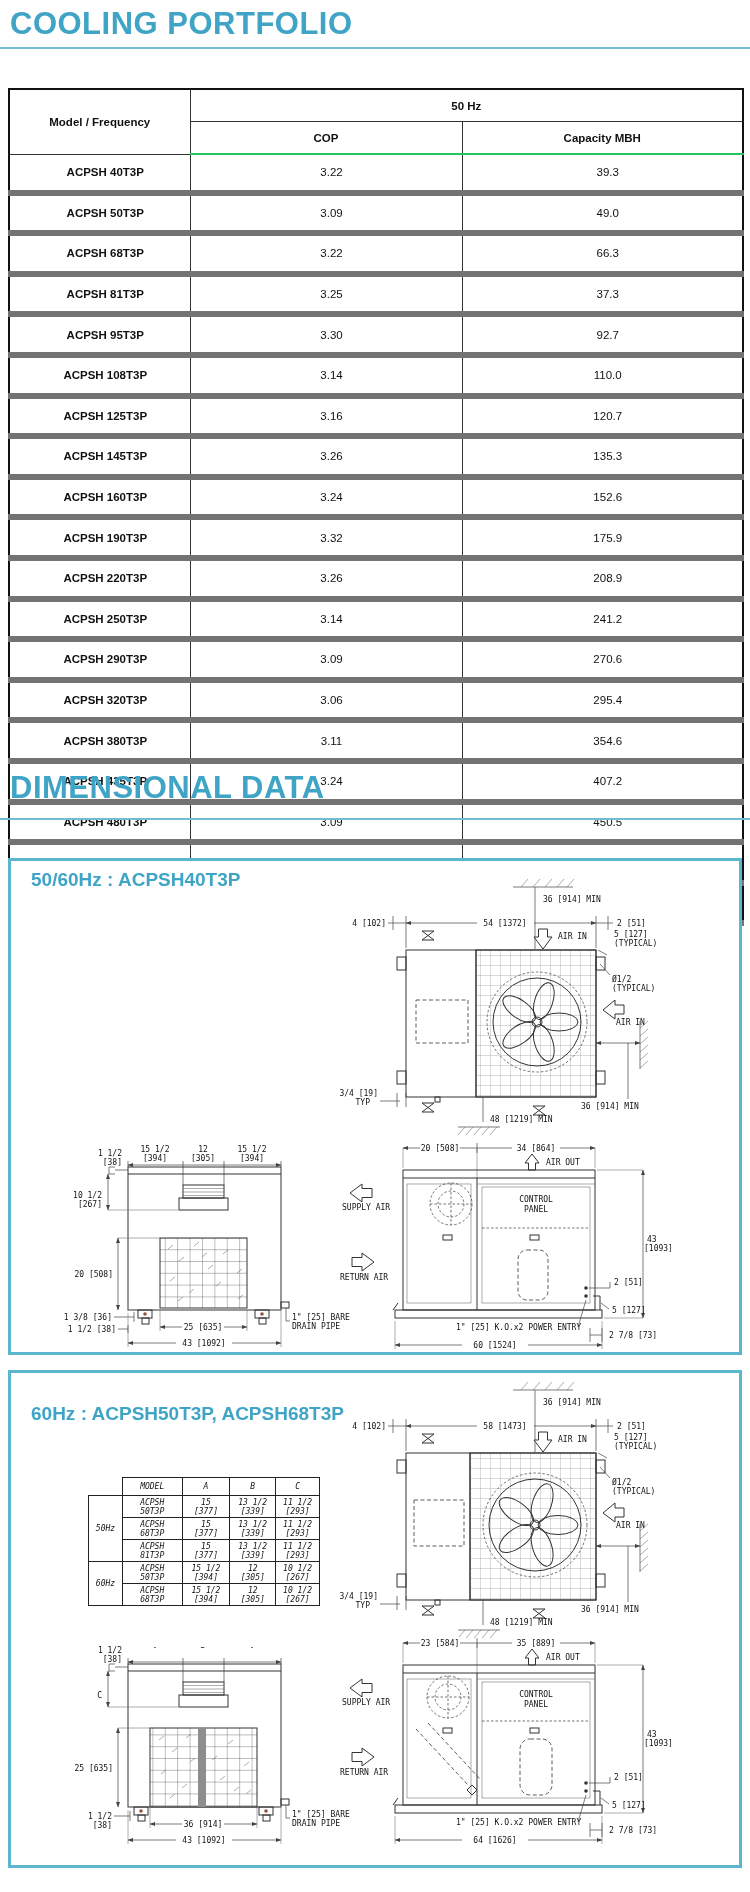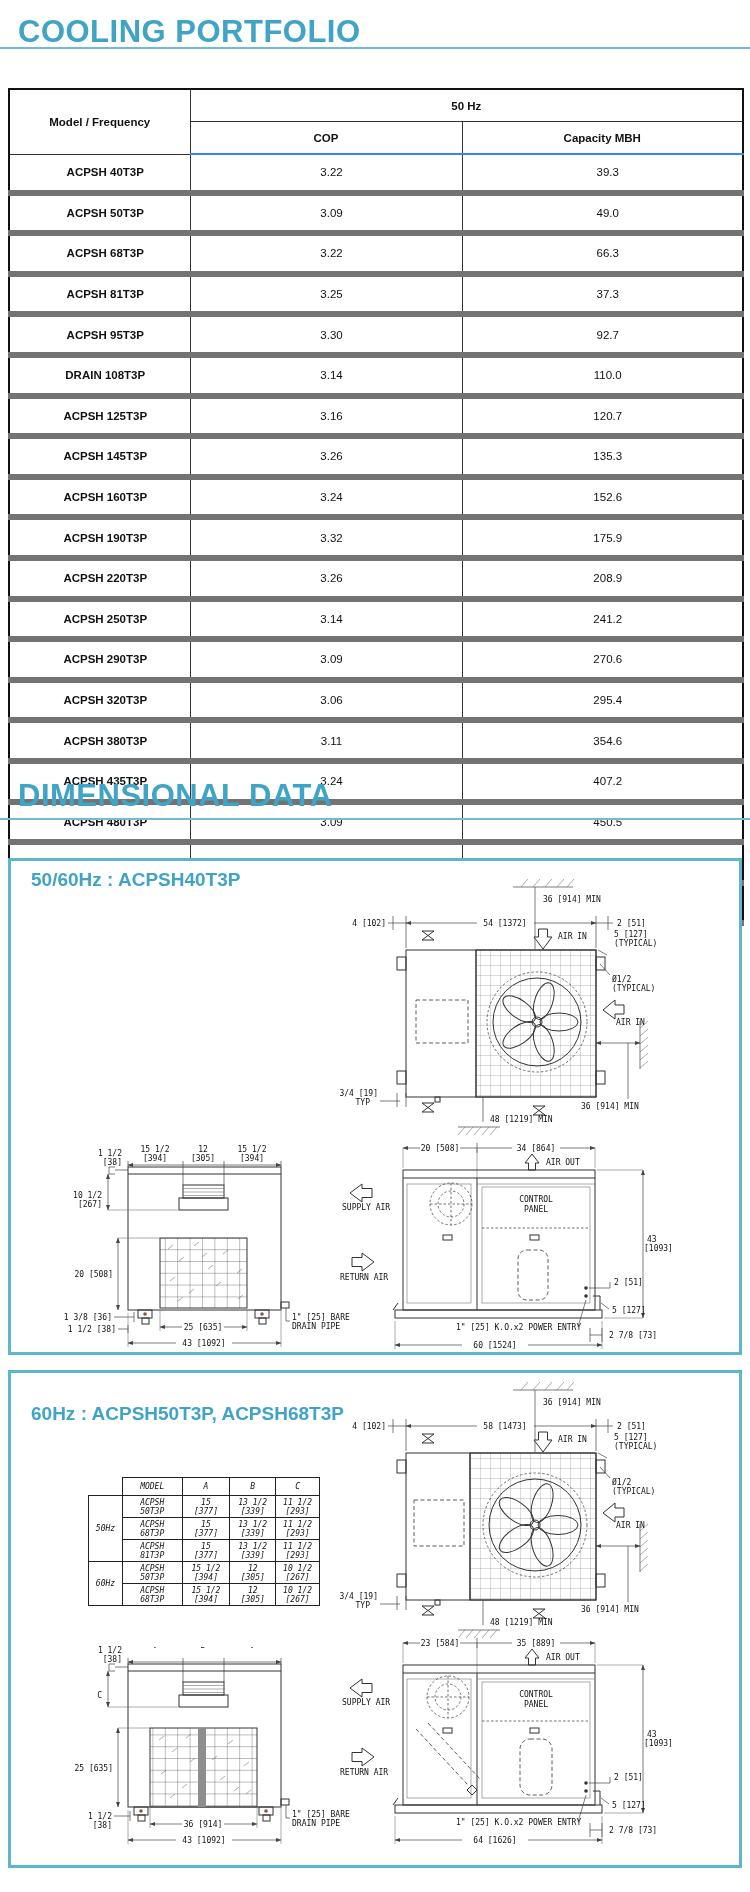--- a/index.html
+++ b/index.html
@@ -1,28 +1,28 @@
 <!DOCTYPE html>
 <html><head>
 <meta charset="utf-8">
 <style>
   html,body{margin:0;padding:0;background:#fff;}
   #page{position:relative;width:750px;height:1892px;background:#fff;overflow:hidden;
         font-family:"Liberation Sans",sans-serif;color:#111;}
-  .h-title{position:absolute;left:10px;margin:8px;font-size:31px;font-weight:bold;
+  .h-title{position:absolute;left:10px;margin:0;font-size:31px;font-weight:bold;
            letter-spacing:.5px;color:#3fa4c5;white-space:nowrap;}
   .h-rule{position:absolute;left:0;width:750px;height:2px;background:#6fbdd1;}
 
   
   table.main{position:absolute;left:8px;top:88px;width:734px;border-collapse:collapse;
              table-layout:fixed;border:2px solid #111;}
   table.main th, table.main td{border-left:1px solid #333;border-right:1px solid #333;
              text-align:center;vertical-align:middle;font-size:11.5px;}
   table.main tr.hr1 th{height:29px;font-weight:bold;border-bottom:1px solid #333;}
-  table.main tr.hr2 th{height:29px;font-weight:bold;border-bottom:2px solid #3b82f6;}
+  table.main tr.hr2 th{height:29px;font-weight:bold;border-bottom:2px solid #22c55e;}
   table.main td{height:32.6px;border-top:1px solid #9a9a9a;border-bottom:6px solid #737373;padding-left:12px;}
   table.main td.m{font-weight:bold;}
 
   
   .tealbox{position:absolute;left:8px;width:728px;border:3px solid #5cb6cc;background:#fff;}
   .boxtitle{position:absolute;left:20px;margin:0;font-size:19px;font-weight:bold;
             color:#3fa4c5;white-space:nowrap;}
 
   
   svg.drw{position:absolute;overflow:visible;}
@@ -102,21 +102,21 @@
           <td class="m">ACPSH 81T3P</td>
           <td>3.25</td>
           <td>37.3</td>
         </tr>
     <tr>
           <td class="m">ACPSH 95T3P</td>
           <td>3.30</td>
           <td>92.7</td>
         </tr>
     <tr>
-          <td class="m">DRAIN 108T3P</td>
+          <td class="m">ACPSH 108T3P</td>
           <td>3.14</td>
           <td>110.0</td>
         </tr>
     <tr>
           <td class="m">ACPSH 125T3P</td>
           <td>3.16</td>
           <td>120.7</td>
         </tr>
     <tr>
           <td class="m">ACPSH 145T3P</td>

